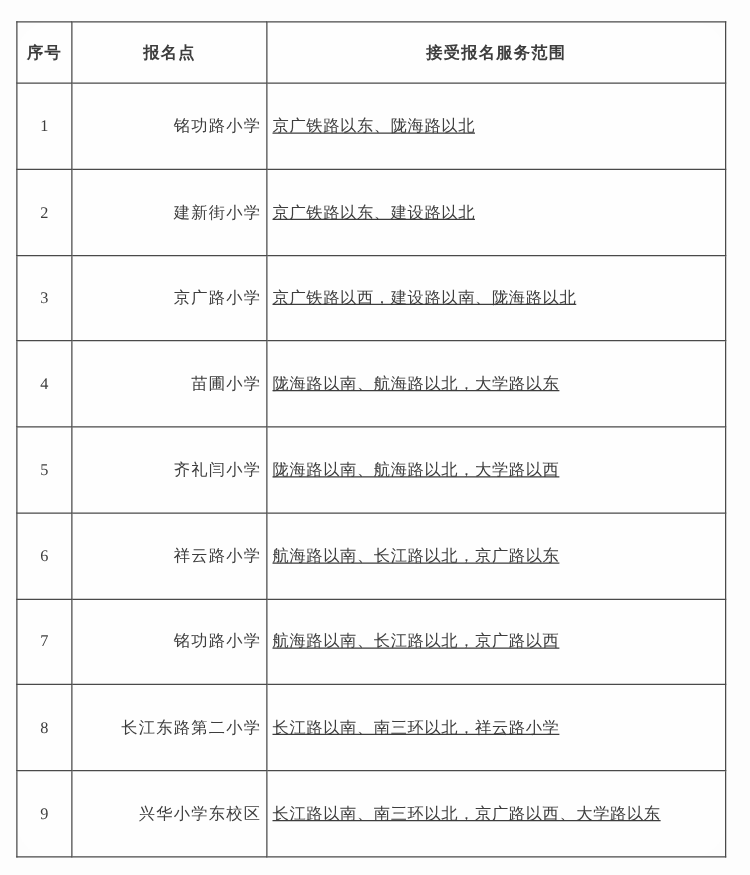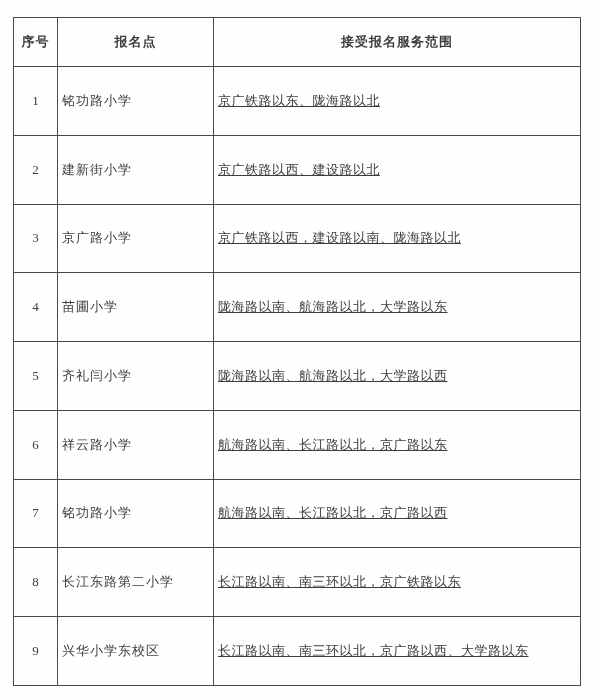--- a/index.html
+++ b/index.html
@@ -47,21 +47,21 @@
     text-align: center;
     vertical-align: middle;
     letter-spacing: 1px;
   }
   td.col-no {
     text-align: center;
     vertical-align: middle;
     font-family: "Liberation Serif", "DejaVu Serif", serif;
   }
   td.col-site {
-    text-align: left;
+    text-align: right;
     vertical-align: middle;
     letter-spacing: 1px;
   }
   td.col-range {
     text-align: left;
     vertical-align: middle;
     padding-left: 9px;
     letter-spacing: 0.5px;
     text-decoration: underline;
   }
@@ -85,21 +85,21 @@
     </thead>
     <tbody>
         <tr>
           <td class="col-no">1</td>
           <td class="col-site">铭功路小学</td>
           <td class="col-range">京广铁路以东、陇海路以北</td>
         </tr>
         <tr>
           <td class="col-no">2</td>
           <td class="col-site">建新街小学</td>
-          <td class="col-range">京广铁路以西、建设路以北</td>
+          <td class="col-range">京广铁路以东、建设路以北</td>
         </tr>
         <tr>
           <td class="col-no">3</td>
           <td class="col-site">京广路小学</td>
           <td class="col-range">京广铁路以西，建设路以南、陇海路以北</td>
         </tr>
         <tr>
           <td class="col-no">4</td>
           <td class="col-site">苗圃小学</td>
           <td class="col-range">陇海路以南、航海路以北，大学路以东</td>
@@ -115,21 +115,21 @@
           <td class="col-range">航海路以南、长江路以北，京广路以东</td>
         </tr>
         <tr>
           <td class="col-no">7</td>
           <td class="col-site">铭功路小学</td>
           <td class="col-range">航海路以南、长江路以北，京广路以西</td>
         </tr>
         <tr>
           <td class="col-no">8</td>
           <td class="col-site">长江东路第二小学</td>
-          <td class="col-range">长江路以南、南三环以北，京广铁路以东</td>
+          <td class="col-range">长江路以南、南三环以北，祥云路小学</td>
         </tr>
         <tr>
           <td class="col-no">9</td>
           <td class="col-site">兴华小学东校区</td>
           <td class="col-range">长江路以南、南三环以北，京广路以西、大学路以东</td>
         </tr>
       </tbody>
   </table>
 </div>
 

